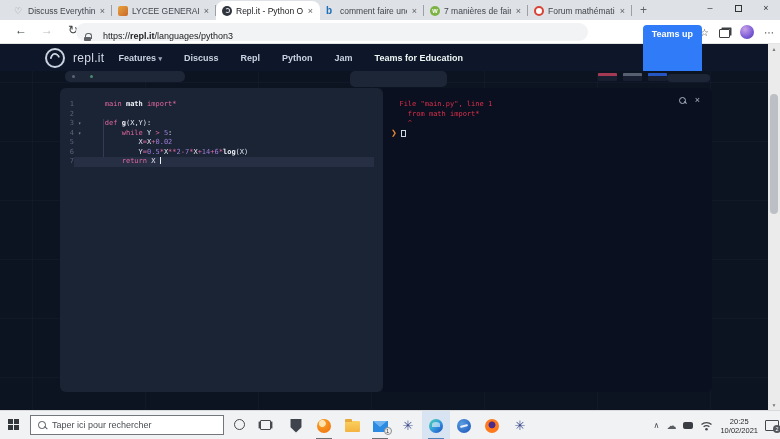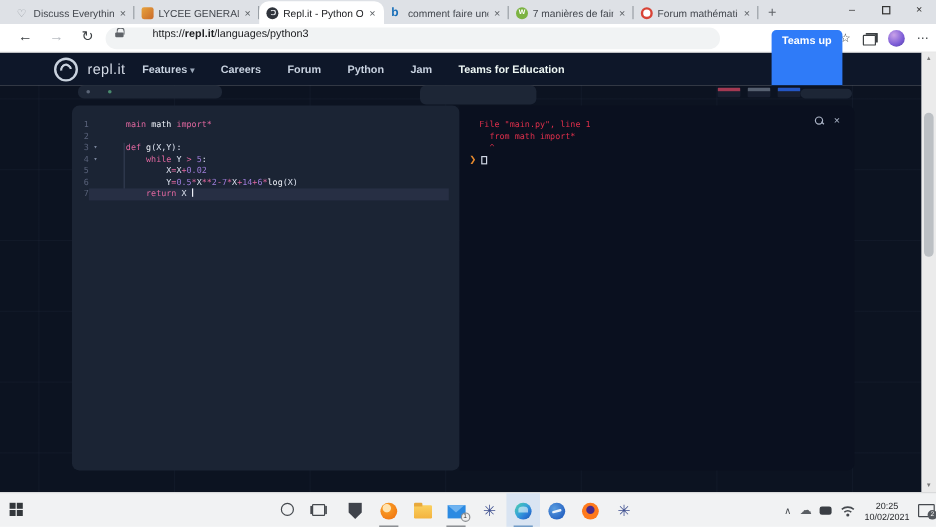--- a/index.html
+++ b/index.html
@@ -23,21 +23,21 @@
   .fav.lifebuoy-icon { background:#fff; border-radius:50%; border:2.6px solid #d84336; }
   .newtab { font-size:12px; color:#5f6368; margin-left:8px; margin-bottom:3px; }
   .wincontrols { position:absolute; right:0; top:0; height:18px; display:flex; }
   .wc { width:28px; height:18px; text-align:center; font-size:9px; color:#333; line-height:17px; }
   .wc .restore { display:inline-block; width:7px; height:7px; border:1px solid #333; margin-top:5px; }
 
   
   .toolbar { position:absolute; left:0; top:20px; width:780px; height:24px; background:#fff; border-bottom:1px solid #e4e4e4; }
   .navbtn { position:absolute; top:3px; font-size:12px; color:#3c4043; width:18px; text-align:center; }
   .navbtn.disabled { color:#b8bcc2; }
-  .addr { position:absolute; left:88px; top:3px; width:512px; height:18px; background:#f1f3f4; border-radius:9px; display:flex; align-items:flex-start; padding:0 8px; gap:24px; font-size:9px; color:#202124; }
+  .addr { position:absolute; left:76px; top:3px; width:512px; height:18px; background:#f1f3f4; border-radius:9px; display:flex; align-items:flex-end; padding:0 8px; gap:12px; font-size:9px; color:#202124; }
   .lock { width:7px; height:8px; position:relative; }
   .lock::before { content:""; position:absolute; left:1px; top:0; width:5px; height:5px; border:1px solid #5f6368; border-bottom:none; border-radius:3px 3px 0 0; }
   .lock::after { content:""; position:absolute; left:0; top:3.5px; width:7px; height:4.5px; background:#5f6368; border-radius:1px; }
   .addr .dom { font-weight:bold; }
   .tb-icons { position:absolute; right:6px; top:0; height:24px; display:flex; align-items:center; gap:10px; }
   .tbi { font-size:10px; color:#3c4043; position:relative; }
   .ext-red { width:12px; height:12px; background:#b3261e; border-radius:2px; position:relative; }
   .ext-red::before { content:""; position:absolute; left:3px; top:3px; width:6px; height:6px; background:#fff; border-radius:1px; }
   .ext-red::after { content:""; position:absolute; right:-2px; bottom:-2px; width:6px; height:6px; background:#40454d; border:1px solid #fff; border-radius:1px; }
   .collections { width:11px; height:9px; border:1px solid #3c4043; border-radius:1px; box-shadow:2px -2px 0 -0.5px #3c4043; margin-top:2px; }
@@ -70,21 +70,21 @@
   .console { position:absolute; left:383px; top:17px; width:329px; height:304px; background:#0a101f; border-radius:0 6px 6px 0; }
 
   .codearea { position:absolute; left:0; top:12px; right:0; font-family:"DejaVu Sans Mono",monospace; font-size:7px; line-height:9.5px; }
   .cl { position:relative; height:9.5px; white-space:pre; }
   .cl .ln { position:absolute; left:0; width:14px; text-align:right; color:#59627a; }
   .cl .fold { position:absolute; left:18px; color:#7a859c; font-size:5.5px; }
   .cl .src { position:absolute; left:28px; color:#dde3f0; }
   .cl.active-line::before { content:""; position:absolute; left:14px; right:9px; top:0; bottom:0; background:#272f44; }
   .tok-kw, .tok-op { color:#e0679f; }
   .tok-num { color:#9d7cd8; }
-  .tok-id { color:#eef1f8; font-weight:normal; }
+  .tok-id { color:#eef1f8; font-weight:bold; }
   .indent-guide { position:absolute; left:43px; top:31px; width:1px; height:47px; background:#323c52; }
   .caret-bar { display:inline-block; width:1px; height:7px; background:#eef1f8; vertical-align:-1px; }
 
   .conlines { position:absolute; left:8px; top:12px; font-family:"DejaVu Sans Mono",monospace; font-size:7px; line-height:9.5px; color:#dd2f4b; white-space:pre; }
   .promptrow { display:flex; align-items:center; gap:4px; height:9.5px; }
   .prompt { color:#e78a2e; font-family:"DejaVu Sans",sans-serif; font-size:7px; font-weight:bold; }
   .blockcursor { width:5px; height:7px; border:1px solid #cfd6e4; }
   .con-tools { position:absolute; right:12px; top:9px; display:flex; gap:9px; align-items:center; }
   .mag { width:7px; height:7px; position:relative; }
   .mag::before { content:""; position:absolute; left:0; top:0; width:5px; height:5px; border:1px solid #aab3c5; border-radius:50%; }
@@ -198,22 +198,22 @@
     <span class="avatar"></span>
     <span class="tbi">⋯</span>
   </div>
 </div>
 
 <div class="rheader">
   <div class="rlogo"></div>
   <div class="rbrand">repl.it</div>
   <div class="rnav" id="rnav-container">
       <span class="ni">Features <span class="caret">▾</span></span>
-      <span class="ni">Careers</span>
-      <span class="ni">Forum</span>
+      <span class="ni">Discuss</span>
+      <span class="ni">Repl</span>
       <span class="ni">Python</span>
       <span class="ni">Jam</span>
       <span class="ni em">Teams for Education</span>
     </div>
   <div class="rbtns">
     <span class="btn-login">Log in</span>
     <span class="btn-signup">Teams up</span>
   </div>
 </div>
 
@@ -263,20 +263,24 @@
   <span class="arr" style="bottom:2px">▼</span>
 </div>
 
 <div class="taskbar">
   <div class="startbtn">
       <i></i>
       <i></i>
       <i></i>
       <i></i>
     </div>
+  <div class="searchbox">
+    <span class="mag2"></span>
+    <span class="ph">Taper ici pour rechercher</span>
+  </div>
   <div class="cortana"></div>
   <div class="taskview"></div>
   <div class="apps" id="apps-container">
       <div class="appslot">
         <span class="app-ic ic-wot-shield-icon"></span>
       </div>
       <div class="appslot running">
         <span class="app-ic ic-orange-browser-icon"></span>
       </div>
       <div class="appslot">

